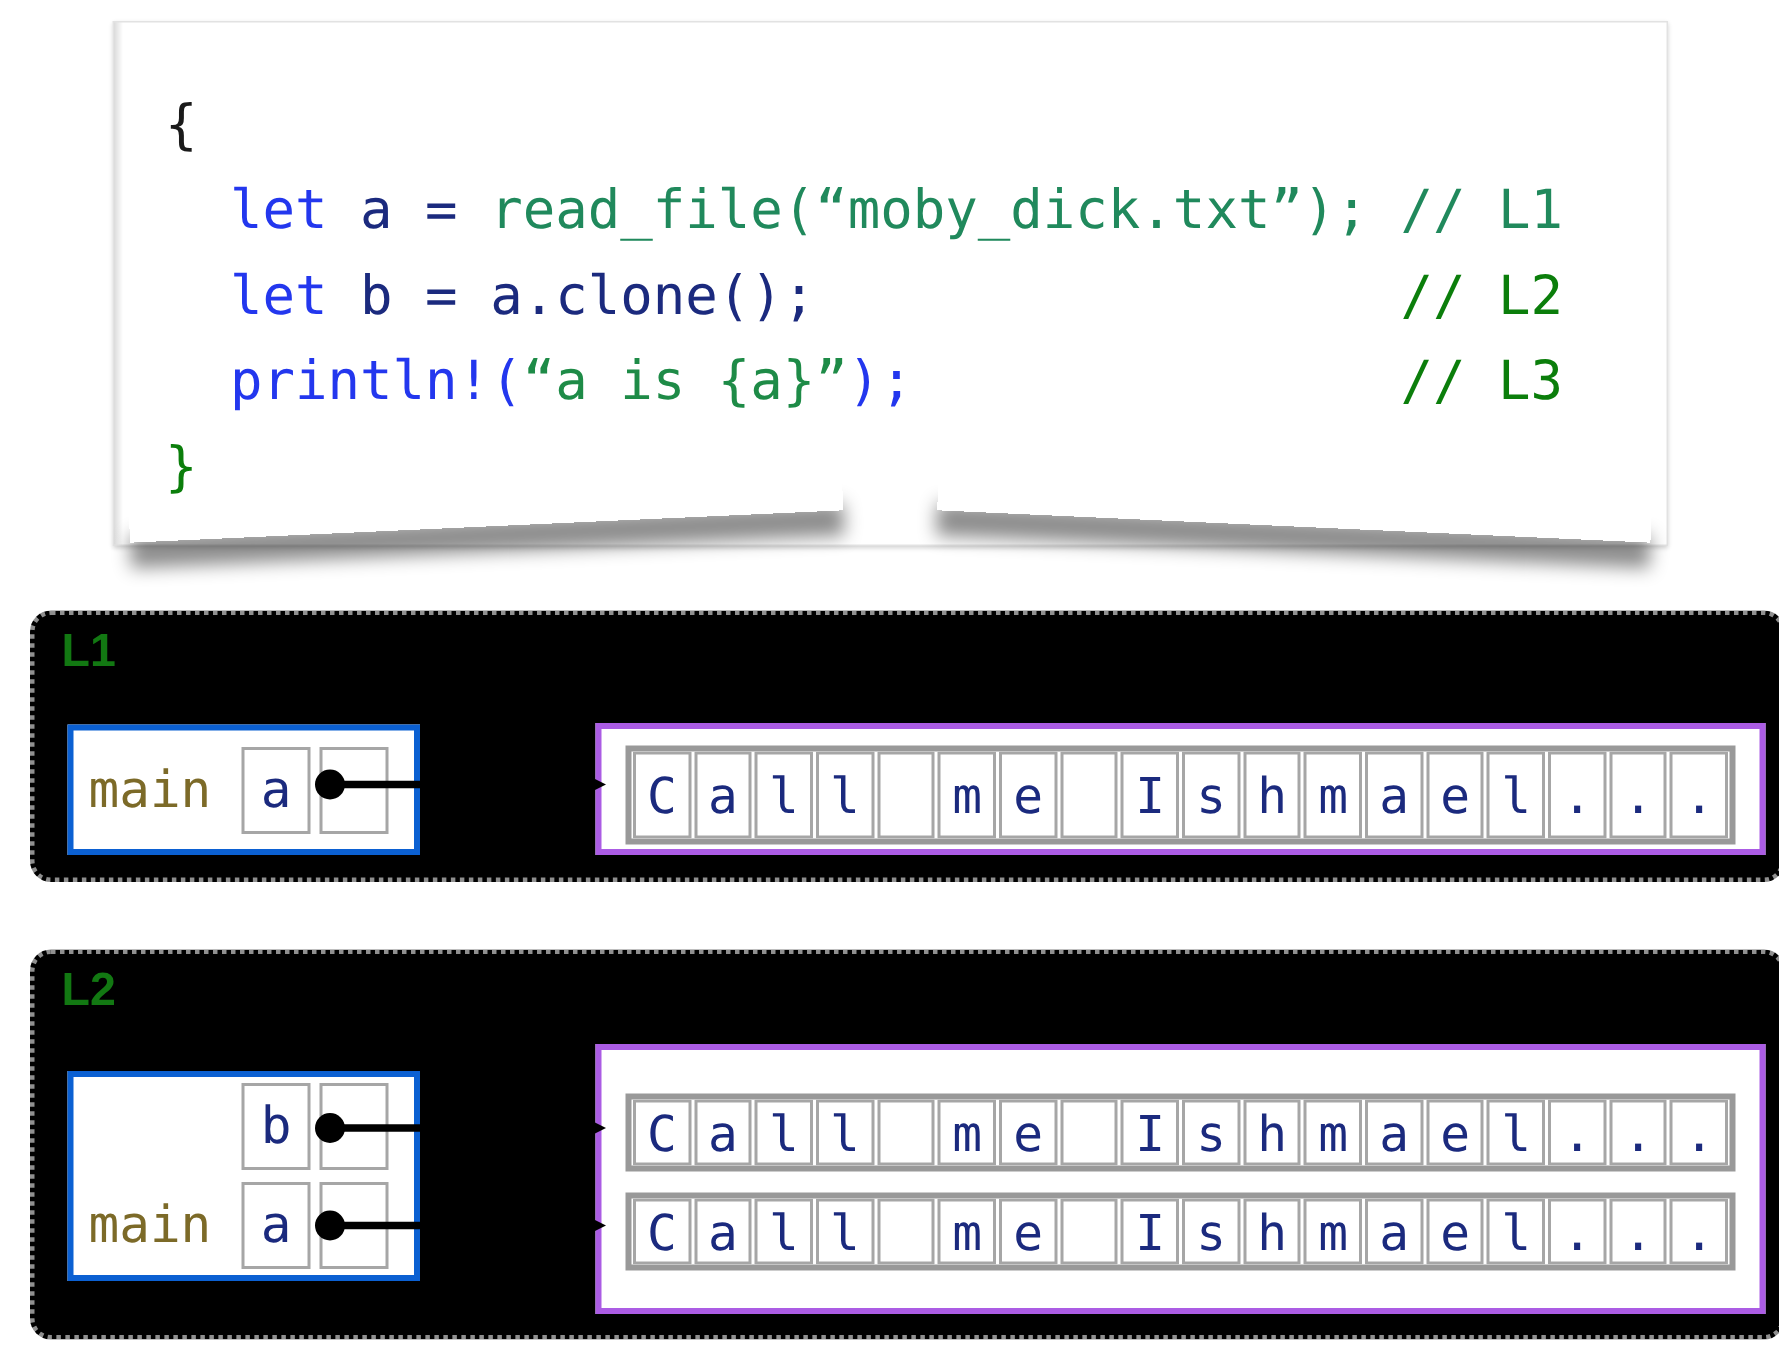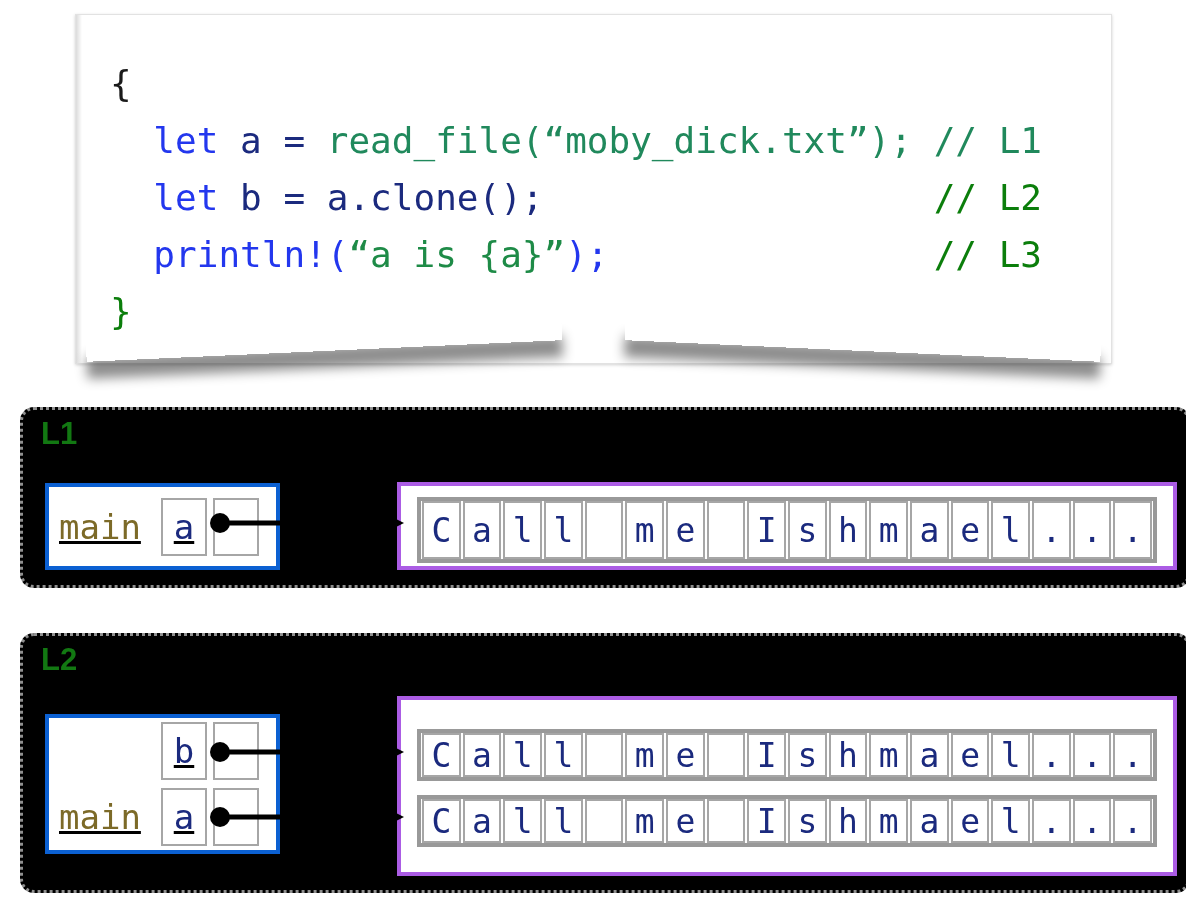--- a/index.html
+++ b/index.html
@@ -25,21 +25,21 @@
   .frame-l1{top:407px;height:181px;}
   .frame-l2{top:633px;height:260px;}
   .frame-label{position:absolute;left:18px;top:6px;
                font-family:"Liberation Sans","DejaVu Sans",sans-serif;
                font-weight:bold;font-size:31px;color:var(--frame-label);}
 
   
   .stack-box{position:absolute;border:4px solid var(--stack-border);background:#ffffff;
              box-sizing:border-box;display:grid;
              grid-template-columns:96px 46px 46px;column-gap:6px;row-gap:8px;
-             align-content:center;justify-content:start;padding-left:10px;text-decoration:underline;}
+             align-content:center;justify-content:start;padding-left:10px;}
   .stack-0{left:22px;top:73px;width:235px;height:87px;}
   .stack-1{left:22px;top:78px;width:235px;height:140px;}
   .stack-name{display:flex;align-items:center;font-size:34px;color:var(--name-color);}
   .var-cell,.ptr-cell{width:46px;height:58px;box-sizing:border-box;
              border:2px solid var(--cell-border);background:#ffffff;
              display:flex;align-items:center;justify-content:center;
              font-size:34px;color:var(--char-color);}
 
   
   .heap-box{position:absolute;left:374px;width:780px;border:4px solid var(--heap-border);

